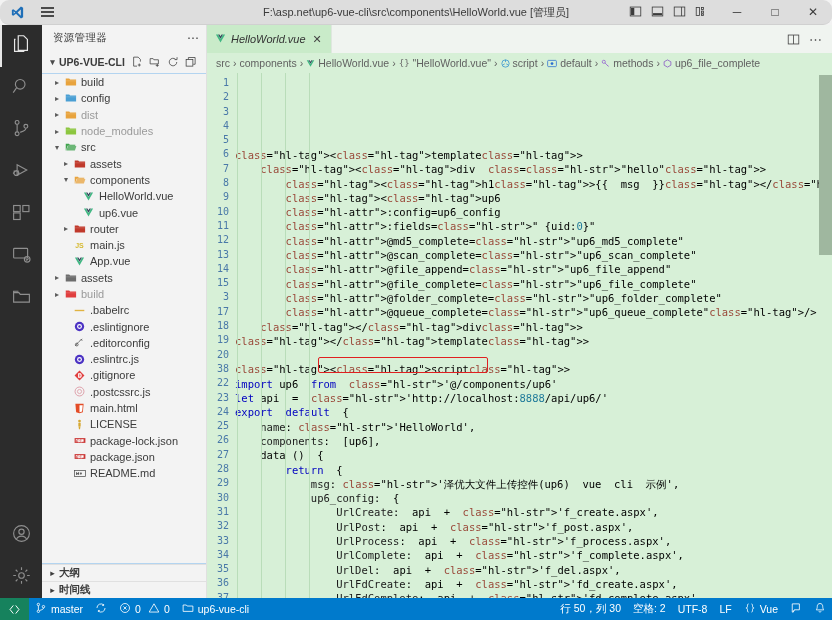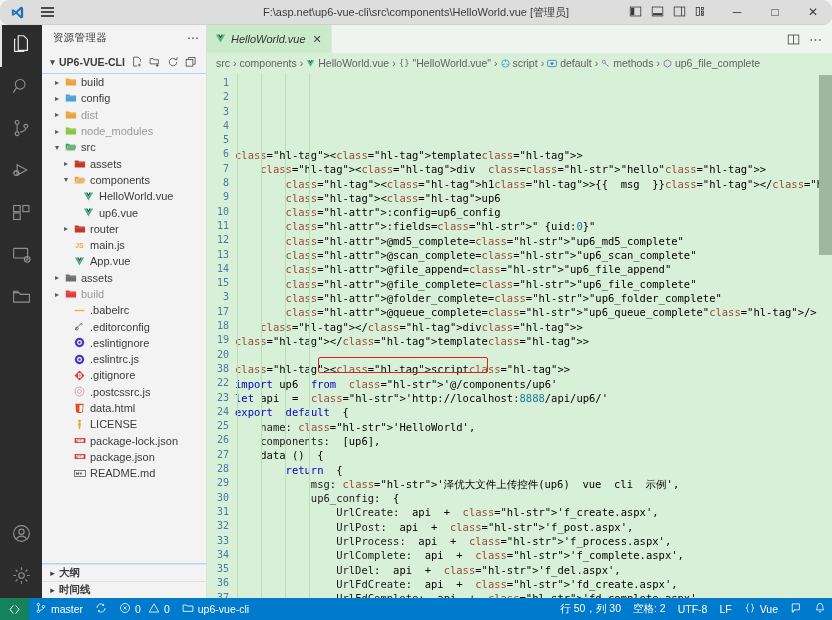--- a/index.html
+++ b/index.html
@@ -476,50 +476,50 @@
             <svg width="11" height="11" viewBox="0 0 16 16">
               <path fill="#e0b341" d="M1 7h14v2H1z"></path>
             </svg>
           </span>
           <span class="lbl">.babelrc</span>
         </div>
         <div class="row">
           <span style="width: 18px;"></span>
           <span class="tw"></span>
           <span class="ic">
+            <svg width="11" height="11" viewBox="0 0 16 16">
+              <circle cx="8" cy="8" r="6.8" fill="#4b32c3"></circle>
+              <circle cx="8" cy="8" r="3.6" fill="#fff"></circle>
+              <circle cx="8" cy="8" r="1.8" fill="#4b32c3"></circle>
+            </svg>
+          </span>
+          <span class="lbl">.eslintignore</span>
+        </div>
+        <div class="row">
+          <span style="width: 18px;"></span>
+          <span class="tw"></span>
+          <span class="ic">
             <svg width="11" height="11" viewBox="0 0 16 16" fill="none" stroke="#4a4a4a" stroke-width="1.1">
               <path d="M2 13c3-5 7-8 10-10"></path>
               <circle cx="4" cy="11" r="2"></circle>
               <path d="M10 3.4l2 2"></path>
             </svg>
           </span>
           <span class="lbl">.editorconfig</span>
         </div>
         <div class="row">
           <span style="width: 18px;"></span>
           <span class="tw"></span>
           <span class="ic">
             <svg width="11" height="11" viewBox="0 0 16 16">
               <circle cx="8" cy="8" r="6.8" fill="#4b32c3"></circle>
               <circle cx="8" cy="8" r="3.6" fill="#fff"></circle>
               <circle cx="8" cy="8" r="1.8" fill="#4b32c3"></circle>
             </svg>
           </span>
-          <span class="lbl">.eslintignore</span>
-        </div>
-        <div class="row">
-          <span style="width: 18px;"></span>
-          <span class="tw"></span>
-          <span class="ic">
-            <svg width="11" height="11" viewBox="0 0 16 16">
-              <circle cx="8" cy="8" r="6.8" fill="#4b32c3"></circle>
-              <circle cx="8" cy="8" r="3.6" fill="#fff"></circle>
-              <circle cx="8" cy="8" r="1.8" fill="#4b32c3"></circle>
-            </svg>
-          </span>
           <span class="lbl">.eslintrc.js</span>
         </div>
         <div class="row">
           <span style="width: 18px;"></span>
           <span class="tw"></span>
           <span class="ic">
             <svg width="11" height="11" viewBox="0 0 16 16">
               <path fill="#e03e3e" d="M8 .8 15.2 8 8 15.2.8 8z"></path>
               <path fill="#fff" d="M6 4.6h2.2c2 0 3 .9 3 3.4s-1 3.4-3 3.4H6zm1.8 1.5v3.8h.4c.9 0 1.3-.5 1.3-1.9s-.4-1.9-1.3-1.9z"></path>
             </svg>
@@ -539,21 +539,21 @@
         </div>
         <div class="row">
           <span style="width: 18px;"></span>
           <span class="tw"></span>
           <span class="ic">
             <svg width="11" height="11" viewBox="0 0 16 16">
               <path fill="#e34c26" d="M2 1h12l-1.1 12.3L8 15l-4.9-1.7z"></path>
               <path fill="#fff" d="M8 3.3v10.2l3.8-1.3.9-8.9z"></path>
             </svg>
           </span>
-          <span class="lbl">data.html</span>
+          <span class="lbl">main.html</span>
         </div>
         <div class="row">
           <span style="width: 18px;"></span>
           <span class="tw"></span>
           <span class="ic">
             <svg width="11" height="11" viewBox="0 0 16 16">
               <circle cx="8" cy="3" r="2" fill="#d6a832"></circle>
               <path fill="#d6a832" d="M6.3 5.5h3.4v5H6.3z"></path>
               <path fill="#d6a832" d="M6.6 10.5h2.8l-.6 4.5H7.2z"></path>
             </svg>

